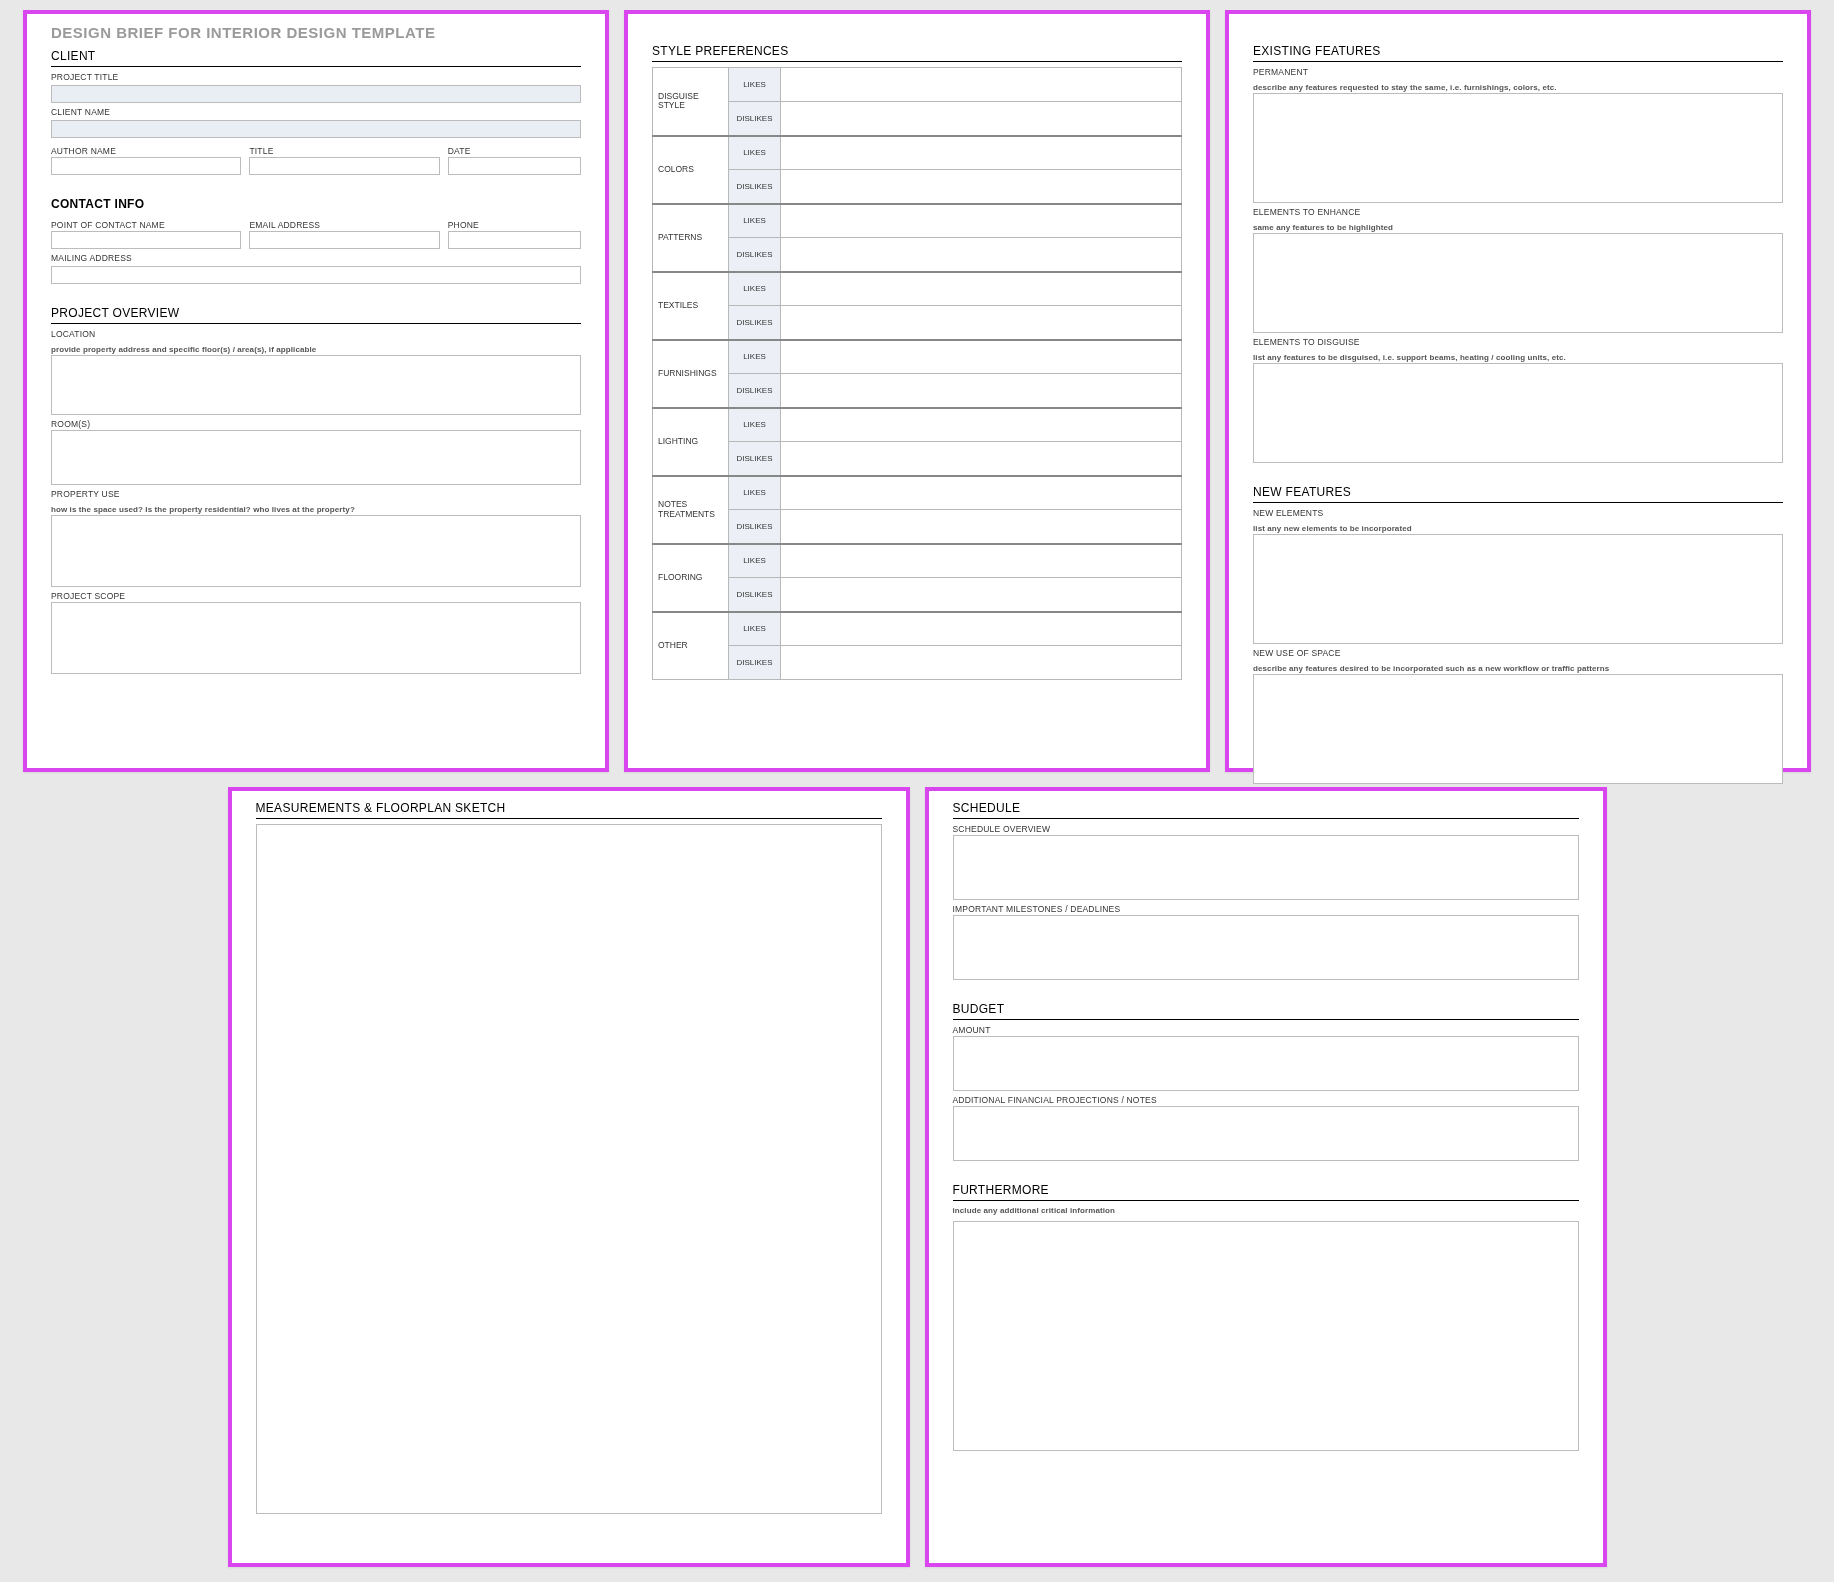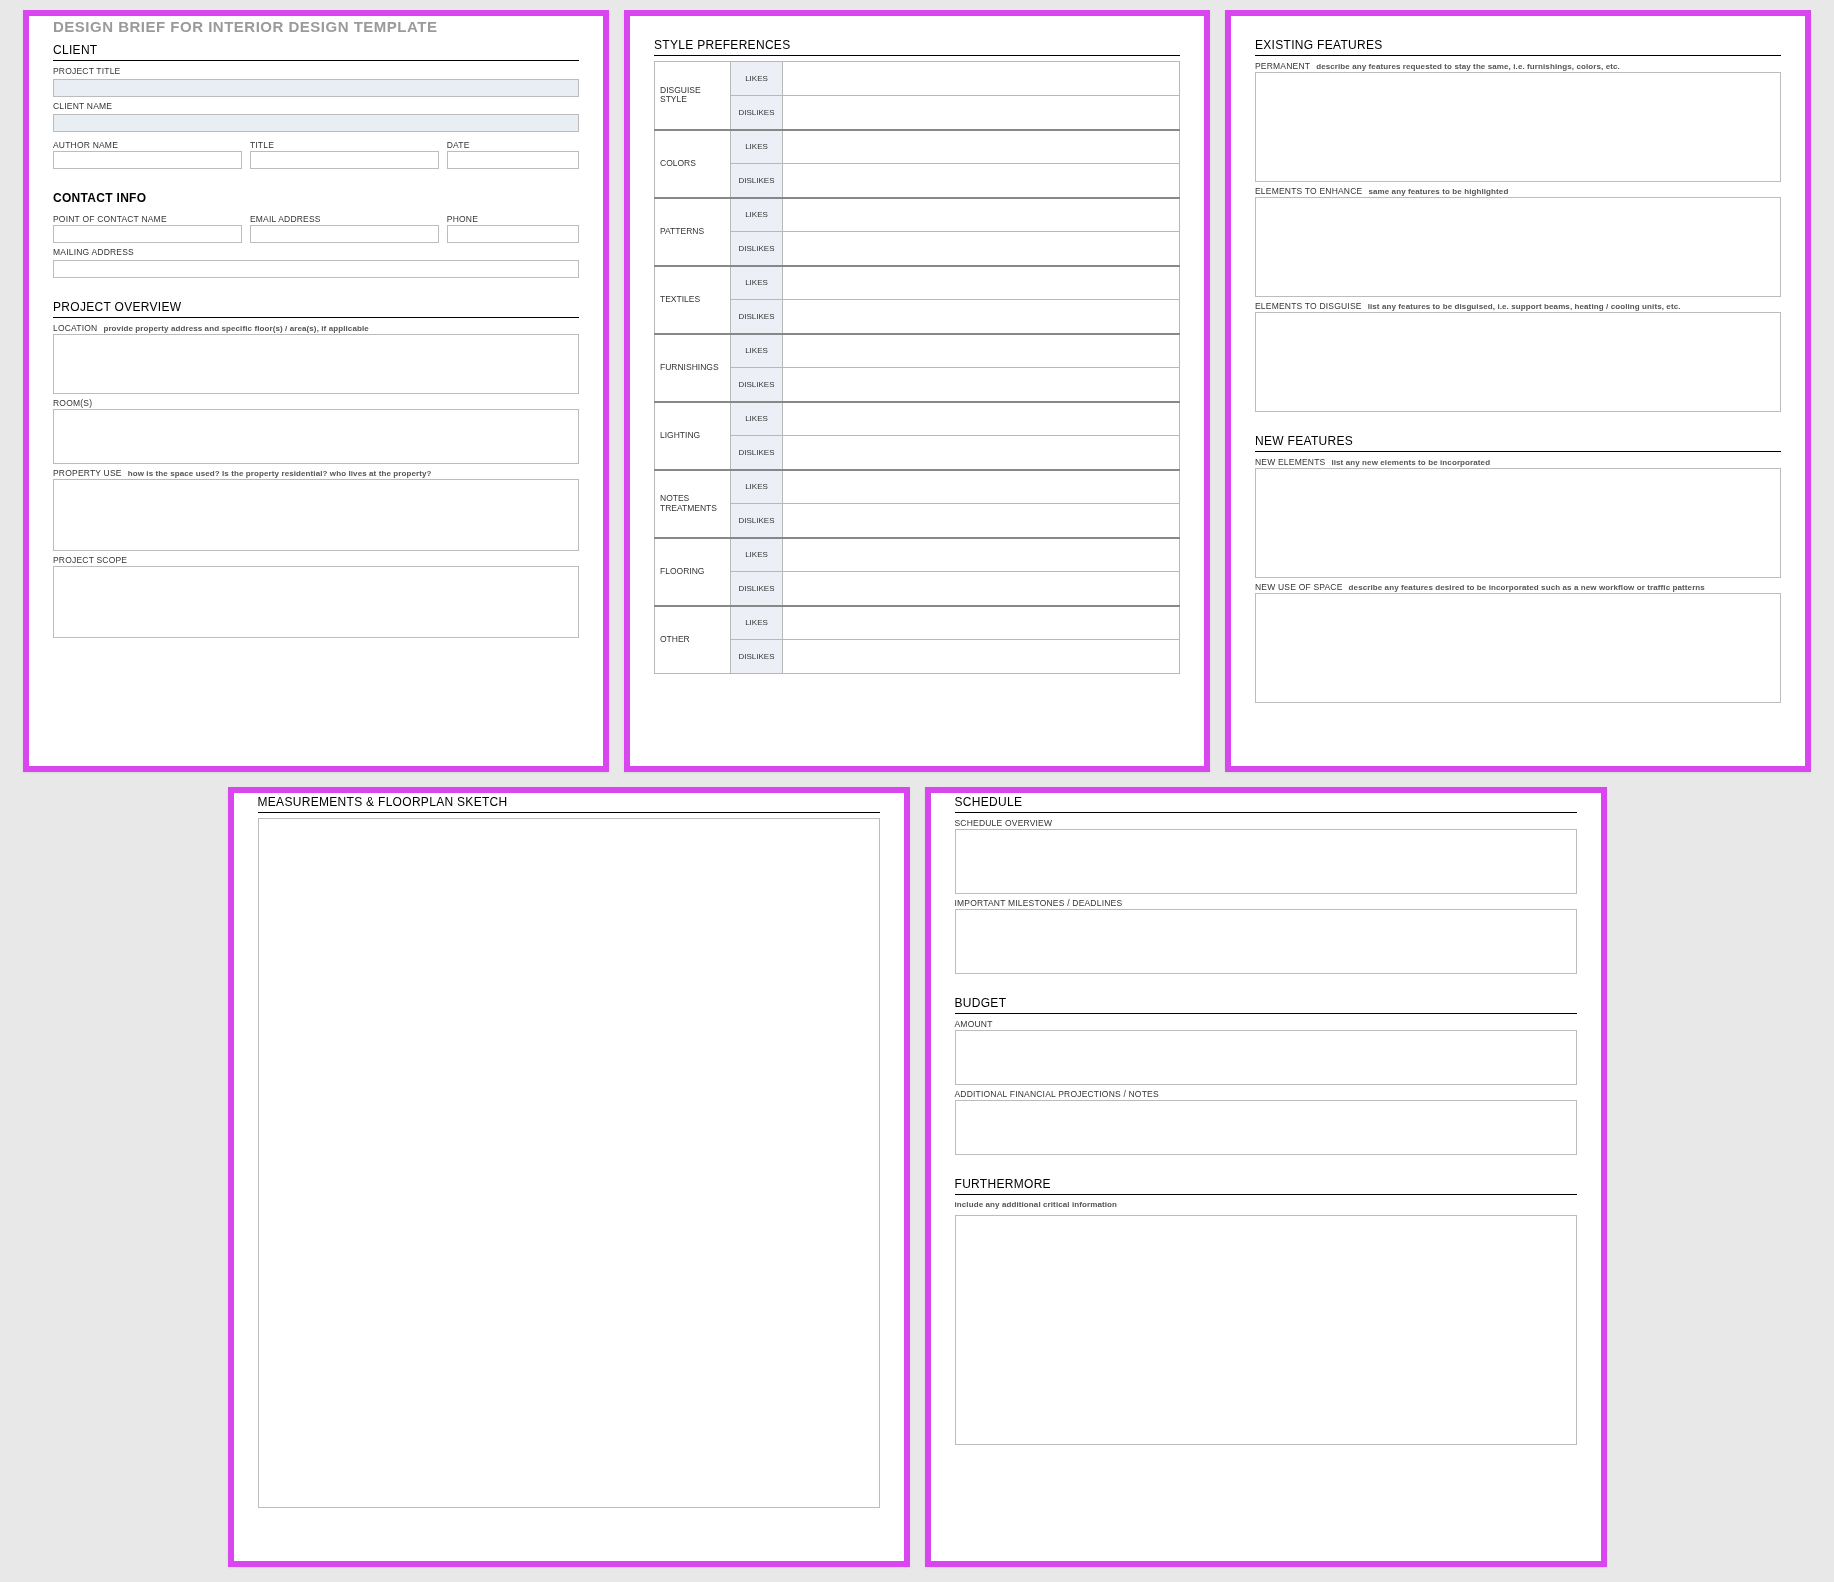--- a/index.html
+++ b/index.html
@@ -6,23 +6,23 @@
     body {
       background: #e8e8e8;
       font-family: "Century Gothic", Futura, Arial, sans-serif;
       padding: 10px;
       width: 1834px;
     }
     .row { display: flex; gap: 15px; justify-content: center; }
     .row2 { margin-top: 15px; }
     .card {
       background: #fff;
-      border: 6px solid #d946ef;
+      border: 4px solid #d946ef;
       box-shadow: 0 1px 2px rgba(0,0,0,0.08);
-      padding: 2px 24px 24px;
+      padding: 10px 24px 24px;
     }
     .card-a, .card-b, .card-c { width: 586px; height: 762px; }
     .card-d, .card-e { width: 682px; height: 780px; }
     .main-title {
       font-size: 15px; font-weight: bold; color: #9a9a9a;
       letter-spacing: 0.5px; margin-bottom: 8px;
     }
     .section-header {
       font-size: 12px; font-weight: normal; color: #000;
       border-bottom: 1px solid #000; padding-bottom: 3px;
@@ -30,21 +30,21 @@
     }
     .section-header.spaced { margin-top: 22px; }
     .label {
       font-size: 8.5px; color: #333; letter-spacing: 0.2px;
       margin-top: 4px; margin-bottom: 1px; white-space: nowrap;
     }
     .hint {
       font-size: 8px; color: #555; font-weight: bold;
       letter-spacing: 0.1px;
     }
-    .label-with-hint { display: flex; align-items: baseline; gap: 6px; margin-top:4px; margin-bottom:1px;}
+    .label-with-hint { display: flex; align-items: baseline; gap: 6px; margin-top:4px; margin-bottom:1px;flex-direction:column;}
     .label-with-hint .label { margin:0; }
     .input-row { display: flex; gap: 8px; }
     .col { flex: 1; display: flex; flex-direction: column; }
     .field {
       border: 1px solid #bcbcbc; width: 100%; height: 18px;
       background: #fff; font-size: 9px; padding: 2px 4px;
     }
     .field.blue { background: #e9edf4; }
     .area {
       border: 1px solid #bcbcbc; width: 100%; background: #fff;

